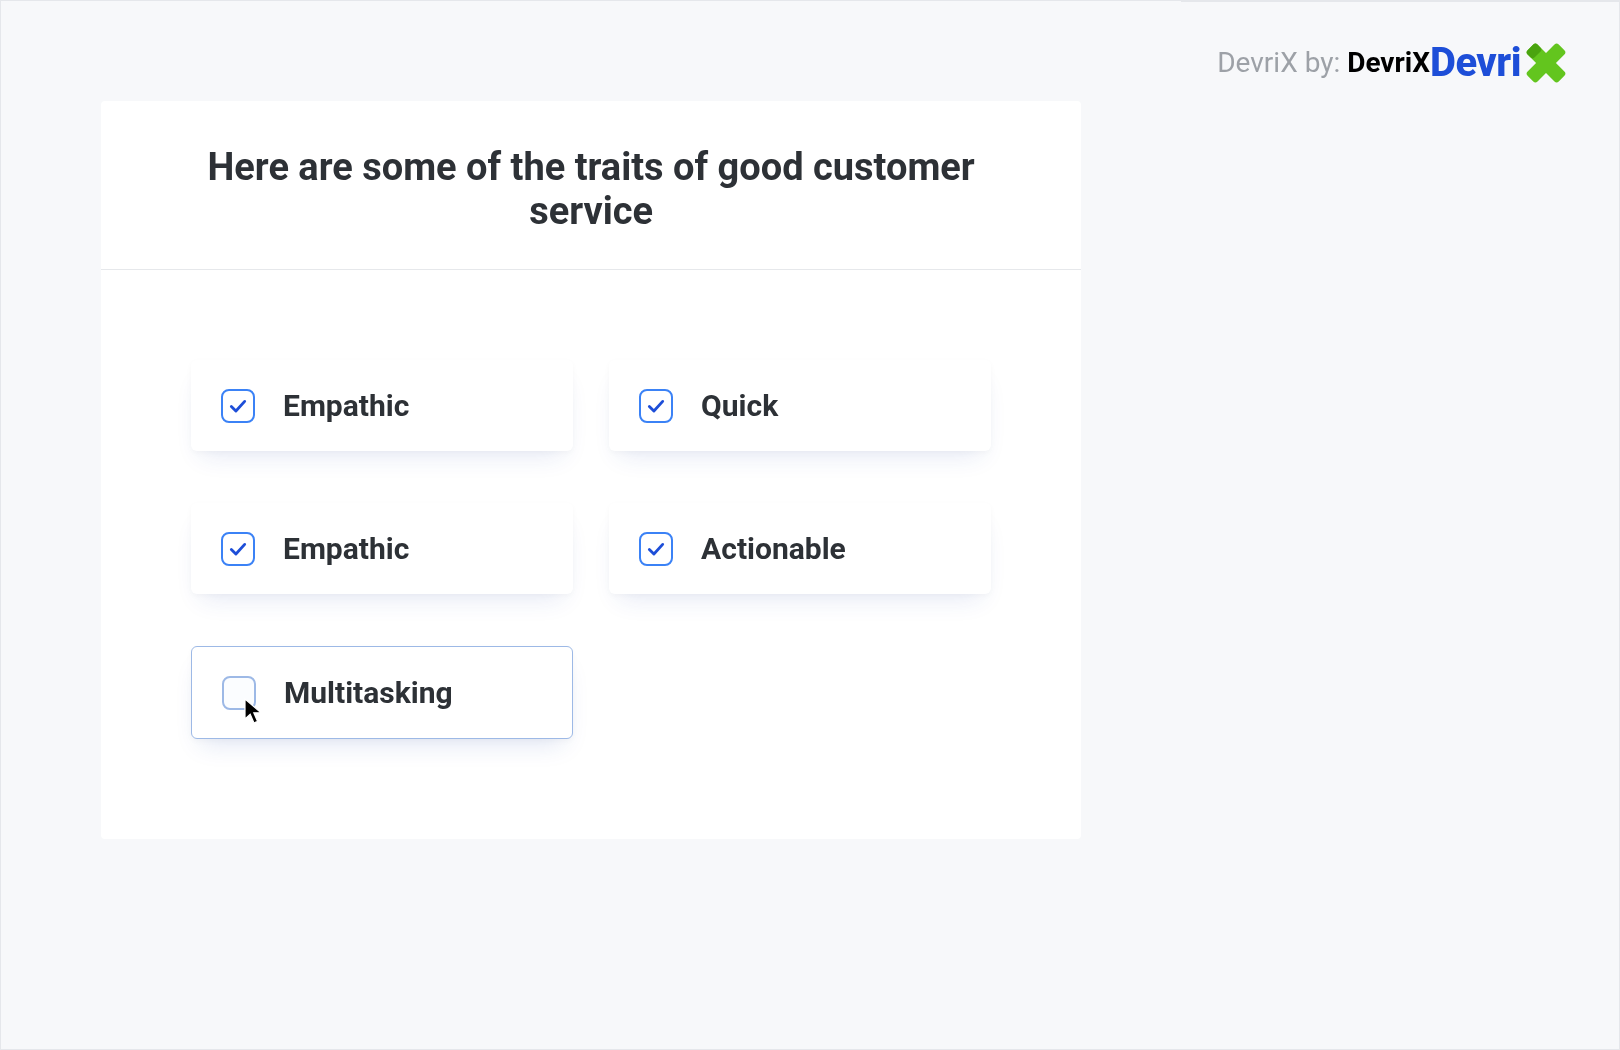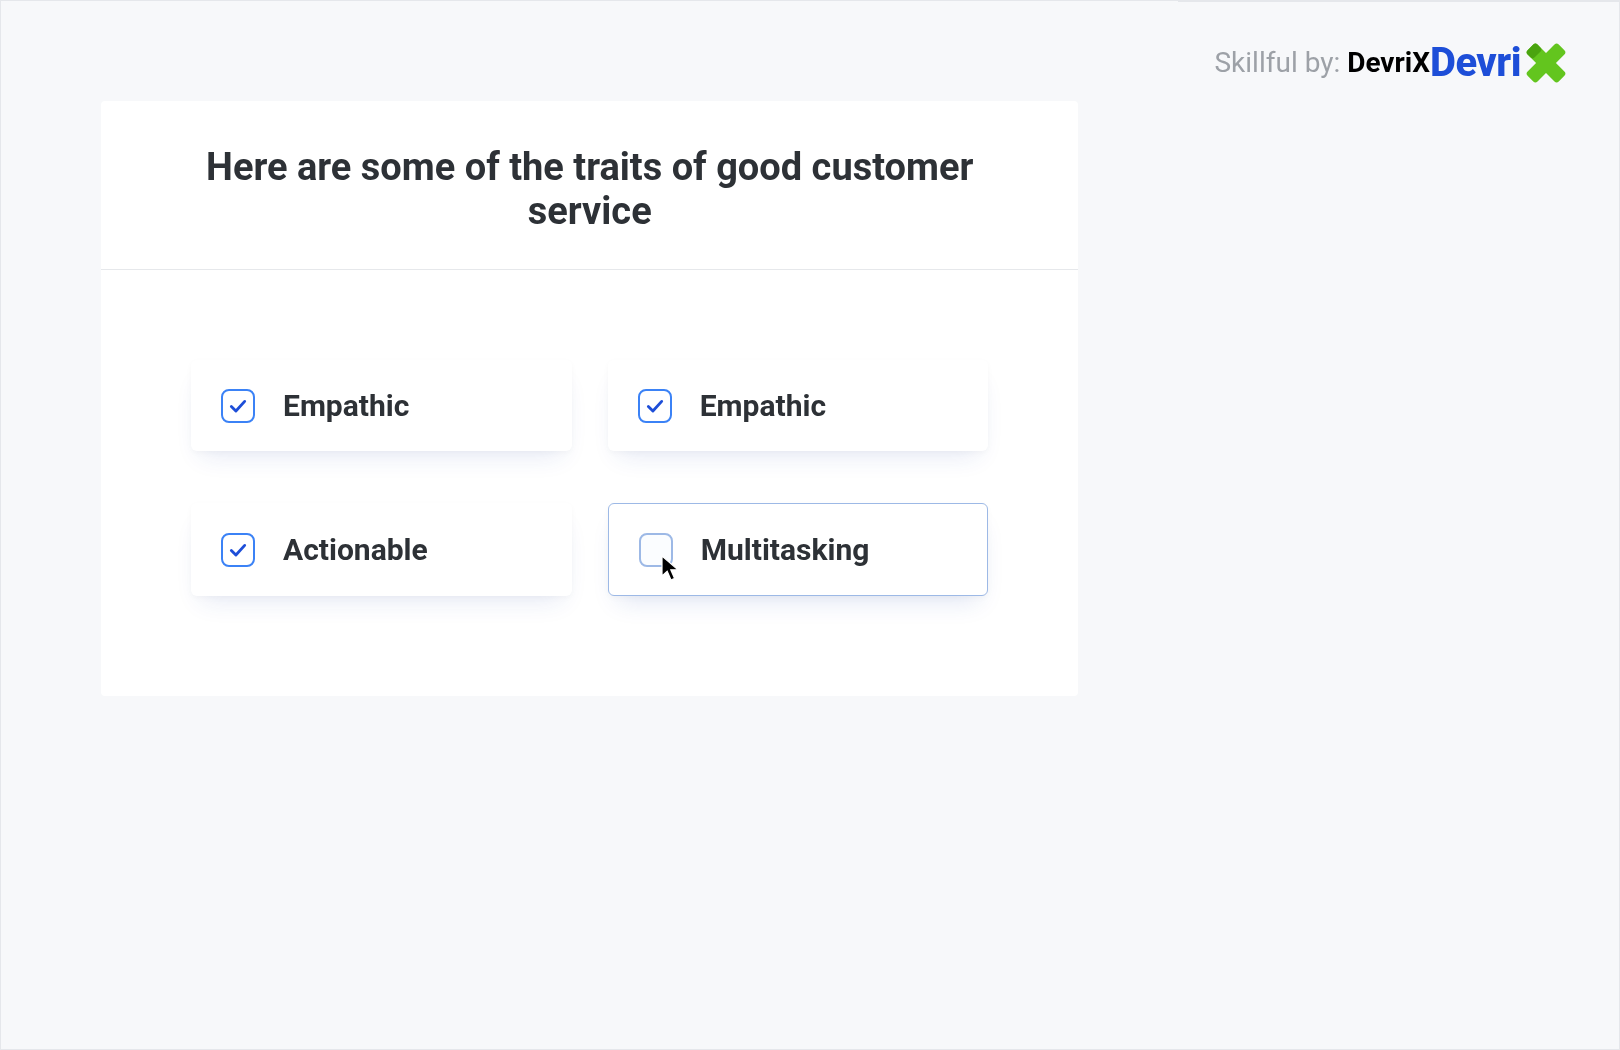--- a/index.html
+++ b/index.html
@@ -151,20 +151,28 @@
                 </svg>
               </div>
               <span class="trait-label">Empathic</span>
             </div>
             <div class="trait-item">
               <div class="checkbox">
                 <svg viewBox="0 0 24 24" fill="none" stroke="currentColor" stroke-width="3.4" stroke-linecap="round" stroke-linejoin="round">
                   <polyline points="4 12.5 9.5 18 20 6.5"></polyline>
                 </svg>
               </div>
+              <span class="trait-label">Quick</span>
+            </div>
+            <div class="trait-item">
+              <div class="checkbox">
+                <svg viewBox="0 0 24 24" fill="none" stroke="currentColor" stroke-width="3.4" stroke-linecap="round" stroke-linejoin="round">
+                  <polyline points="4 12.5 9.5 18 20 6.5"></polyline>
+                </svg>
+              </div>
               <span class="trait-label">Empathic</span>
             </div>
             <div class="trait-item">
               <div class="checkbox">
                 <svg viewBox="0 0 24 24" fill="none" stroke="currentColor" stroke-width="3.4" stroke-linecap="round" stroke-linejoin="round">
                   <polyline points="4 12.5 9.5 18 20 6.5"></polyline>
                 </svg>
               </div>
               <span class="trait-label">Actionable</span>
             </div>
@@ -176,21 +184,21 @@
                   <path d="M2 2 L2 22 L7.2 17.2 L11 26 L14.6 24.4 L10.8 15.8 L18 15.8 Z" fill="#000" stroke="#fff" stroke-width="1.2"></path>
                 </svg>
               </div>
             </div>
           </div>
       </div>
     </div>
   </div>
   <div class="footer">
     <div class="credit">
-      <span class="by">Skillful by: </span><span class="brand">DevriX</span>
+      <span class="by">DevriX by: </span><span class="brand">DevriX</span>
     </div>
     <div class="logo">
       <span class="logo-text">Devri</span>
       <span class="logo-x">
         <svg width="58" height="58" viewBox="0 0 58 58">
           <g transform="translate(29,29) rotate(45)">
             <rect x="-22" y="-7" width="44" height="14" rx="3" fill="#63c51e"></rect>
             <rect x="-7" y="-22" width="14" height="44" rx="3" fill="#63c51e"></rect>
           </g>
           <g transform="translate(29,29) rotate(45)">

